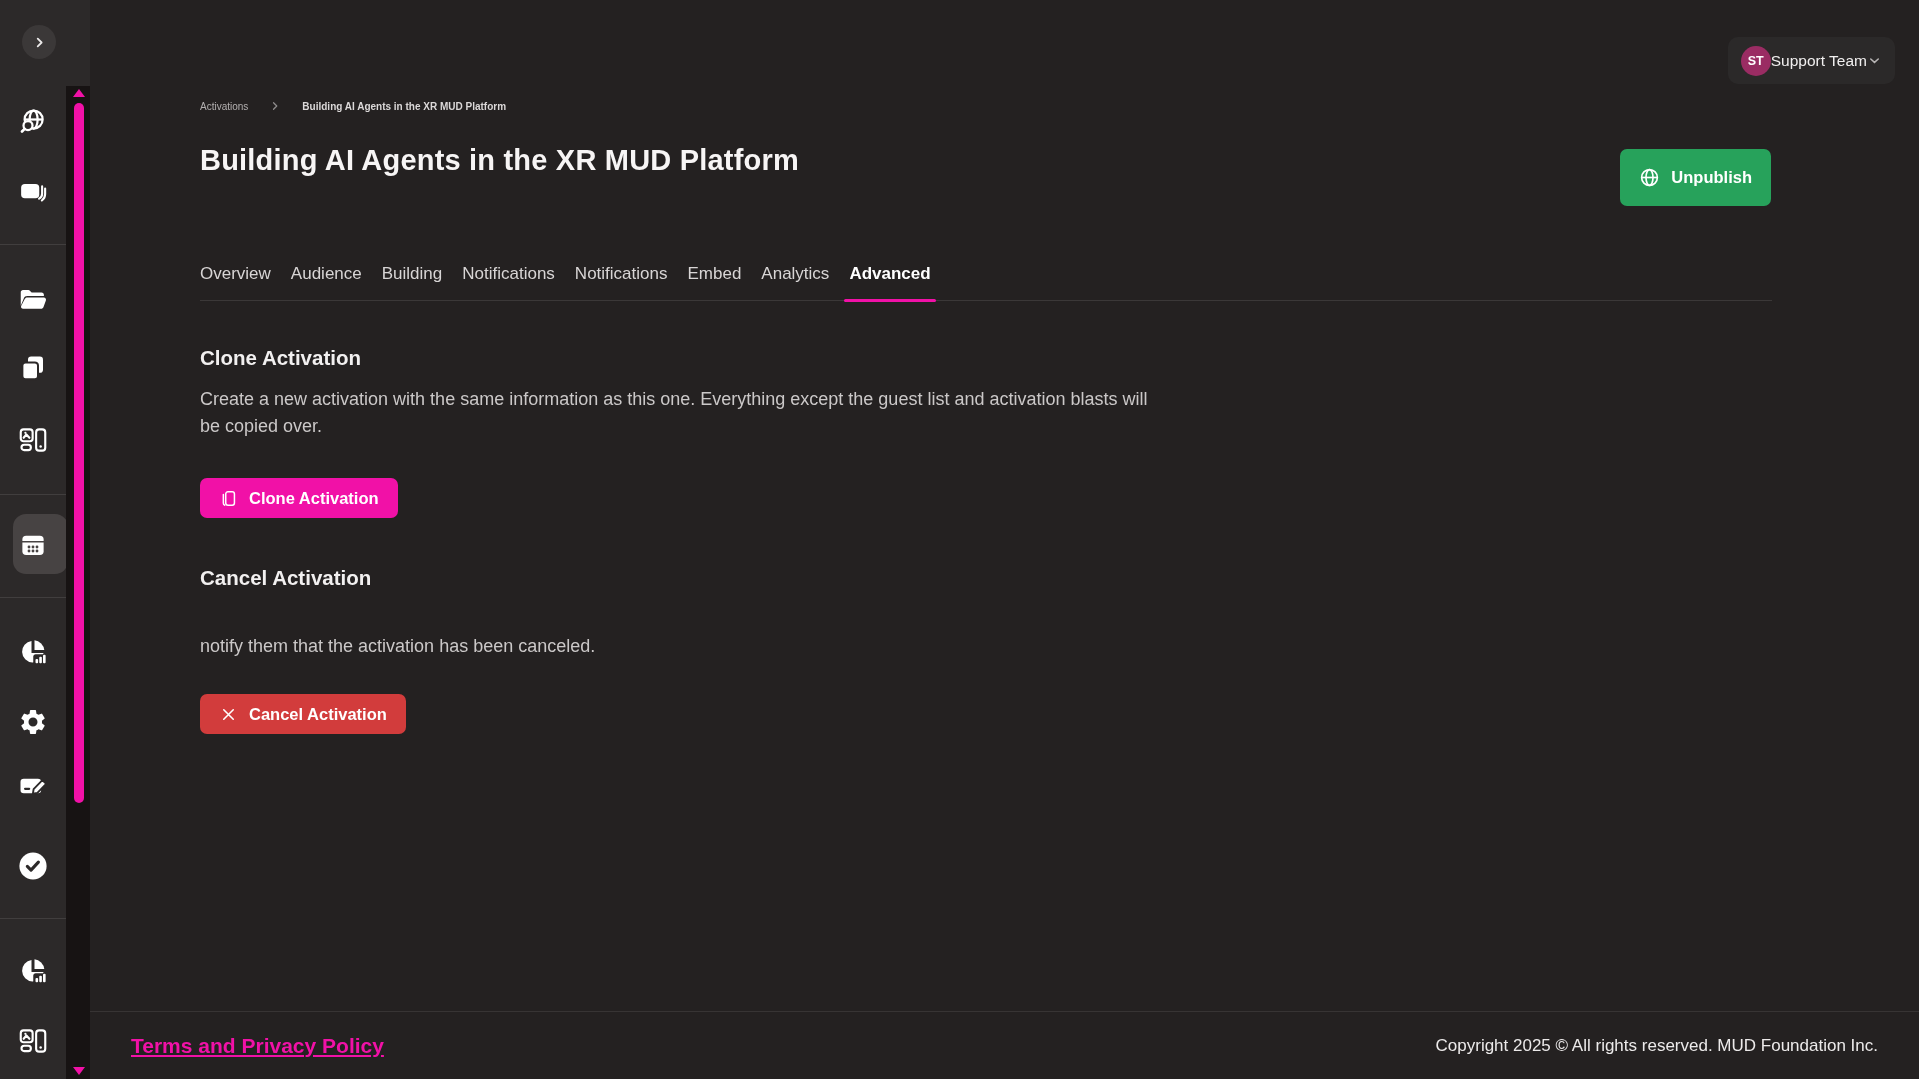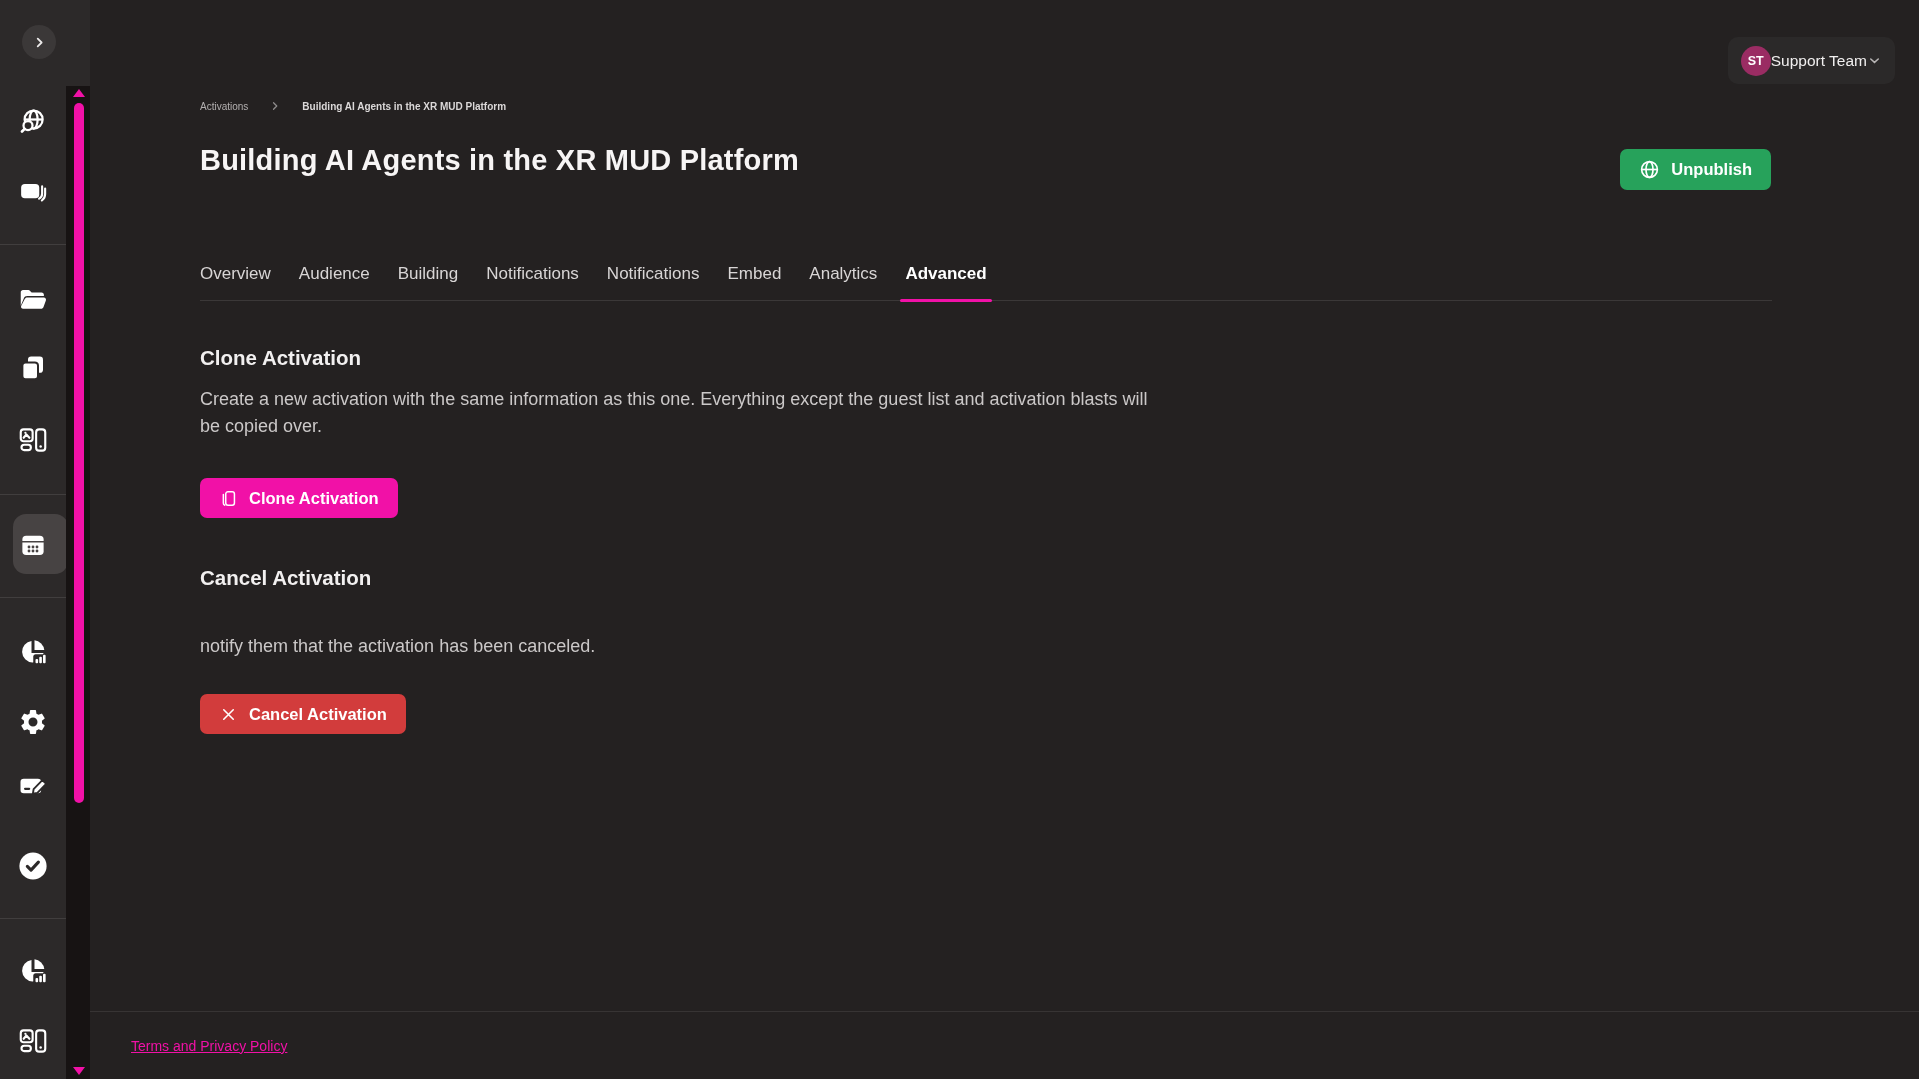--- a/index.html
+++ b/index.html
@@ -32,38 +32,38 @@
     font-weight:bold;display:flex;align-items:center;justify-content:center}
   .user-name{font-size:15.5px;font-weight:normal;color:#f1efef}
 
   .breadcrumb{position:absolute;left:110px;top:99px;display:flex;align-items:center;gap:20px;font-size:10px}
   .bc-parent{color:#b3b0b0;cursor:pointer;text-decoration:none}
   .bc-current{color:#dbd8d8;font-weight:bold}
   .page-title{position:absolute;left:110px;top:144px;font-size:29px;font-weight:bold;color:#f7f5f5;letter-spacing:.2px}
 
   .btn{display:inline-flex;align-items:center;gap:11px;border:none;border-radius:7px;color:#fff;
     font-weight:bold;font-family:inherit;cursor:pointer}
-  .btn-unpublish{position:absolute;top:149px;right:148px;height:41px;padding:0 19px;background:var(--green);font-size:16.5px}
-
-  .tabs{position:absolute;left:110px;top:260px;right:147px;display:flex;gap:28px;border-bottom:1px solid var(--line)}
+  .btn-unpublish{position:absolute;top:149px;right:148px;height:57px;padding:0 19px;background:var(--green);font-size:16.5px}
+
+  .tabs{position:absolute;left:110px;top:260px;right:147px;display:flex;gap:20px;border-bottom:1px solid var(--line)}
   .tab{position:relative;background:none;border:none;color:#d8d5d5;font-size:17px;font-family:inherit;
     padding:4px 0 16px;cursor:pointer}
   .tab.active{color:#fff;font-weight:bold}
   .tab.active .tab-underline{position:absolute;left:-5px;right:-5px;bottom:-2px;height:3px;background:var(--accent);border-radius:2px}
 
   .content{position:absolute;left:110px;top:346px;width:1030px}
   .section h2{font-size:20.5px;font-weight:bold;color:#f2f0f0;margin-bottom:16px}
   .section p{font-size:18px;line-height:27px;color:var(--txt2)}
   .btn-clone{height:40px;padding:0 19px;background:var(--accent);font-size:16.5px;margin-top:38px}
   .btn-cancel{height:40px;padding:0 19px;background:var(--red);font-size:16.5px;margin-top:34px}
   .section + .section{margin-top:48px}
 
   .footer{position:absolute;left:0;right:0;bottom:0;height:68px;border-top:1px solid #373434;
     display:flex;align-items:center;justify-content:space-between;padding:0 41px}
-  .footer a{color:var(--accent);font-size:14px;font-weight:normal;text-decoration:underline;cursor:pointer}
+  .footer a{color:var(--accent);font-size:21px;font-weight:bold;text-decoration:underline;cursor:pointer}
   .copyright{color:#eceaea;font-size:17px}
   .icon{display:flex;align-items:center;justify-content:center}
 </style>
 </head>
 <body>
 
 <aside class="sidebar">
   <button class="expand-btn">
     <span class="icon">
       <svg width="17" height="17" viewBox="0 0 24 24" fill="none" stroke="#eceaea" stroke-width="2.5" stroke-linecap="round" stroke-linejoin="round">
@@ -284,14 +284,15 @@
               <path d="M6 6l12 12M18 6L6 18"></path>
             </svg>
           </span>
         <span>Cancel Activation</span>
       </button>
     </section>
   </div>
 
   <footer class="footer">
     <a>Terms and Privacy Policy</a>
+    <span class="copyright">Copyright 2025 © All rights reserved. MUD Foundation Inc.</span>
   </footer>
 </main>
 
 </body></html>

